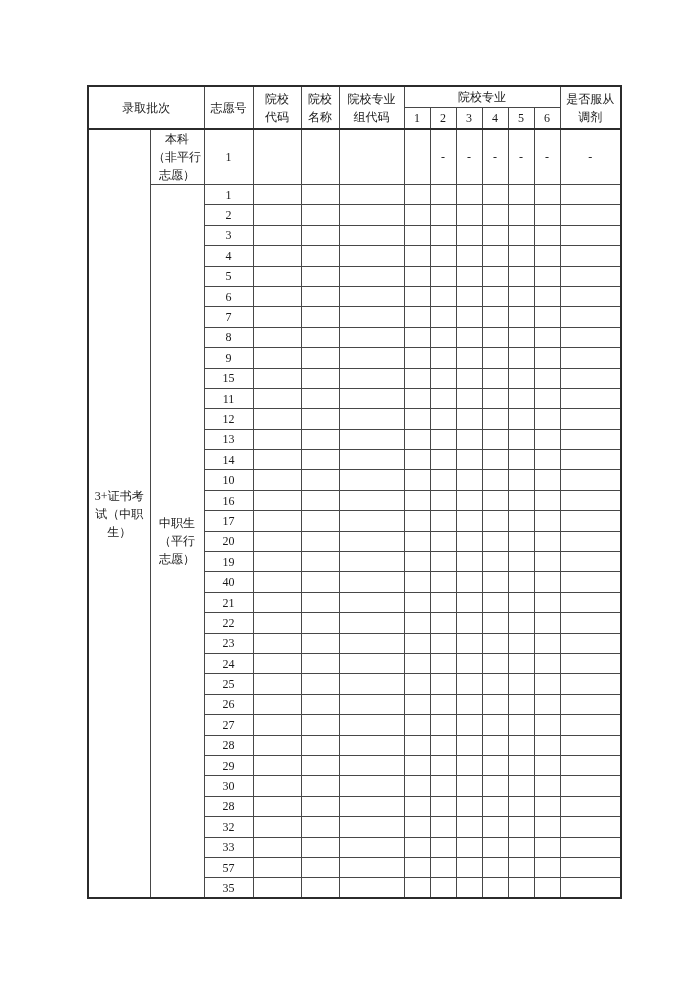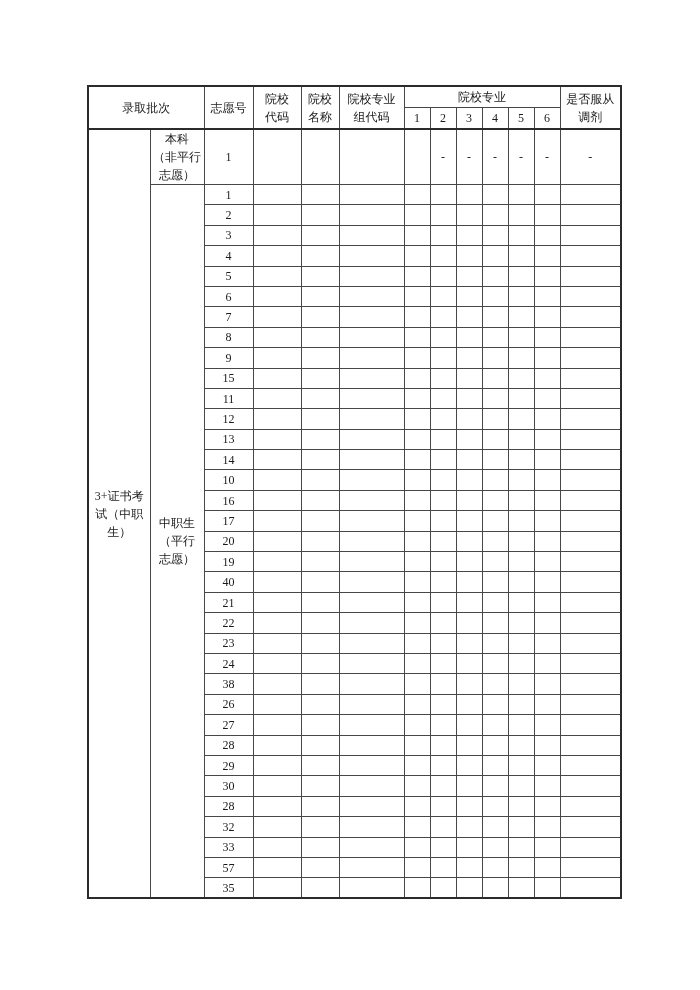--- a/index.html
+++ b/index.html
@@ -432,21 +432,21 @@
           <td></td>
           <td></td>
           <td></td>
           <td></td>
           <td></td>
           <td></td>
           <td></td>
           <td></td>
         </tr>
         <tr class="row-std">
-          <td class="num">38</td>
+          <td class="num">25</td>
           <td></td>
           <td></td>
           <td></td>
           <td></td>
           <td></td>
           <td></td>
           <td></td>
           <td></td>
           <td></td>
           <td></td>

